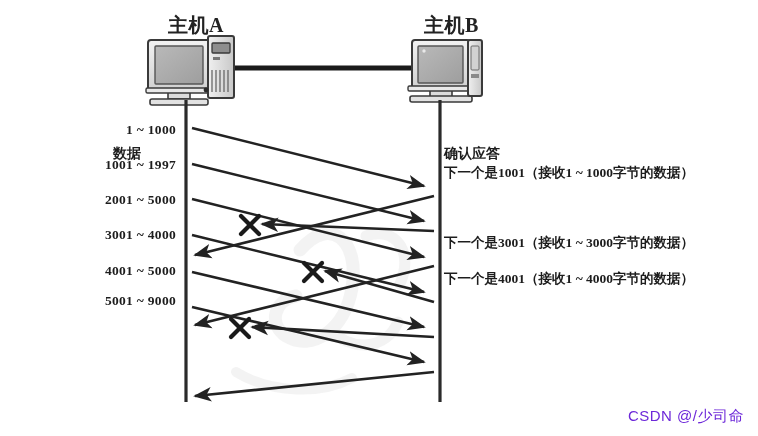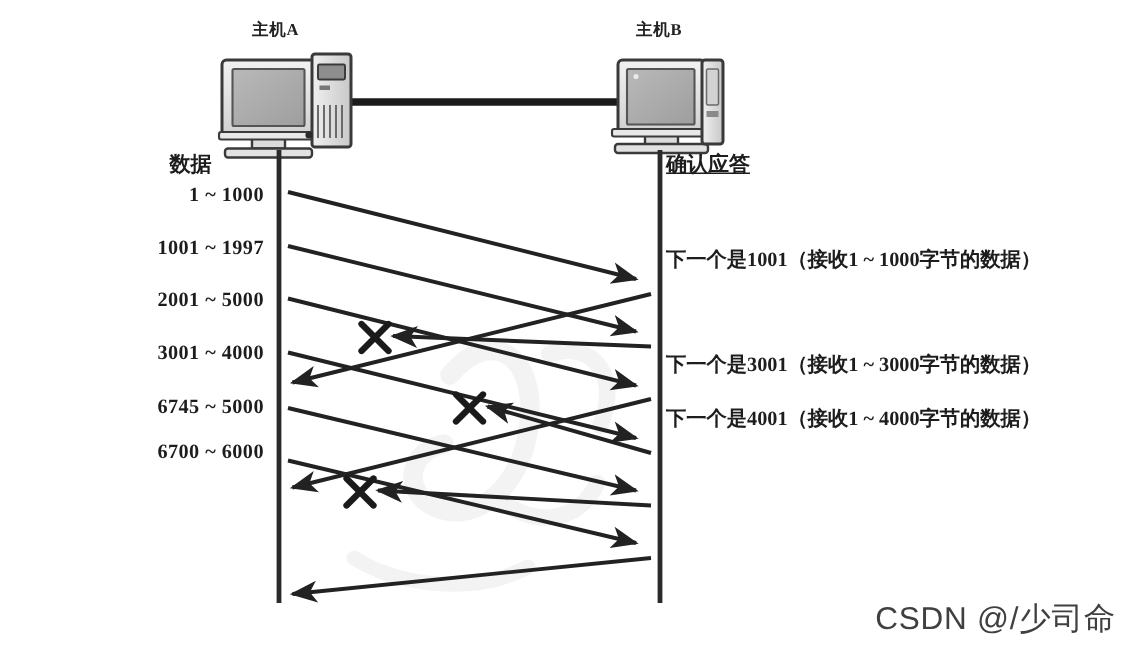--- a/index.html
+++ b/index.html
@@ -21,39 +21,40 @@
     left: 0;
     top: 0;
     width: 758px;
     height: 436px;
   }
 
   
   .host-label {
     position: absolute;
     font-family: "Liberation Serif", "DejaVu Serif", serif;
-    font-size: 11px;
+    font-size: 20px;
     font-weight: bold;
     letter-spacing: 0.5px;
     color: #222;
     white-space: nowrap;
   }
   #host-a-label { left: 168px; top: 12px; }
   #host-b-label { left: 424px; top: 12px; }
 
   
   .col-header {
     position: absolute;
     font-size: 14px;
     font-weight: bold;
     color: #1d1d1d;
     white-space: nowrap;
+    margin-top: 44px;
   }
   #data-header  { left: 113px; top: 101px; }
-  #ack-header   { left: 444px; top: 101px; text-decoration: underline; }
+  #ack-header   { left: 444px; top: 101px; }
 
   
   .seg-label {
     position: absolute;
     right: 0;
     font-size: 13.5px;
     font-weight: bold;
     color: #1d1d1d;
     white-space: nowrap;
     letter-spacing: 0.3px;
@@ -82,22 +83,22 @@
     color: #1d1d1d;
     white-space: nowrap;
   }
 
   
   #watermark {
     position: absolute;
     right: 14px;
     bottom: 10px;
     font-family: "Liberation Sans", sans-serif;
-    font-size: 21px;
-    color: #404040;
+    font-size: 15px;
+    color: #6d28d9;
     letter-spacing: 0.5px;
     white-space: nowrap;
   }
 </style>
 </head>
 <body>
 
 <div id="figure">
 
   <svg id="diagram-svg" width="758" height="436" viewBox="0 0 758 436" style="position:absolute;left:0;top:0;">
@@ -217,22 +218,22 @@
   <div class="host-label" id="host-b-label">主机B</div>
 
   <div class="col-header" id="data-header">数据</div>
   <div class="col-header" id="ack-header">确认应答</div>
 
   <div id="seg-labels">
       <div class="seg-label" style="top: 122px;">1 ~ 1000</div>
       <div class="seg-label" style="top: 157px;">1001 ~ 1997</div>
       <div class="seg-label" style="top: 192px;">2001 ~ 5000</div>
       <div class="seg-label" style="top: 227px; text-align: center;">3001 ~ 4000</div>
-      <div class="seg-label" style="top: 263px;">6745 ~ 5000</div>
-      <div class="seg-label" style="top: 293px;">6700 ~ 6000</div>
+      <div class="seg-label" style="top: 263px;">4001 ~ 5000</div>
+      <div class="seg-label" style="top: 293px;">5001 ~ 9000</div>
     </div>
   <div id="ack-labels">
       <div class="ack-label" style="top: 164px;">下一个是1001（接收1 ~ 1000字节的数据）</div>
       <div class="ack-label" style="top: 234px;">下一个是3001（接收1 ~ 3000字节的数据）</div>
       <div class="ack-label" style="top: 270px; text-align: center;">下一个是4001（接收1 ~ 4000字节的数据）</div>
     </div>
 
   <div id="watermark">CSDN @/少司命</div>
 </div>
 

